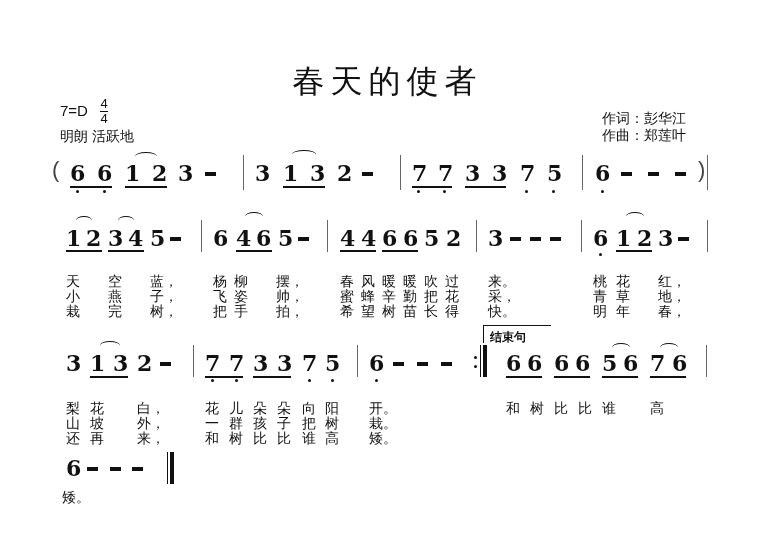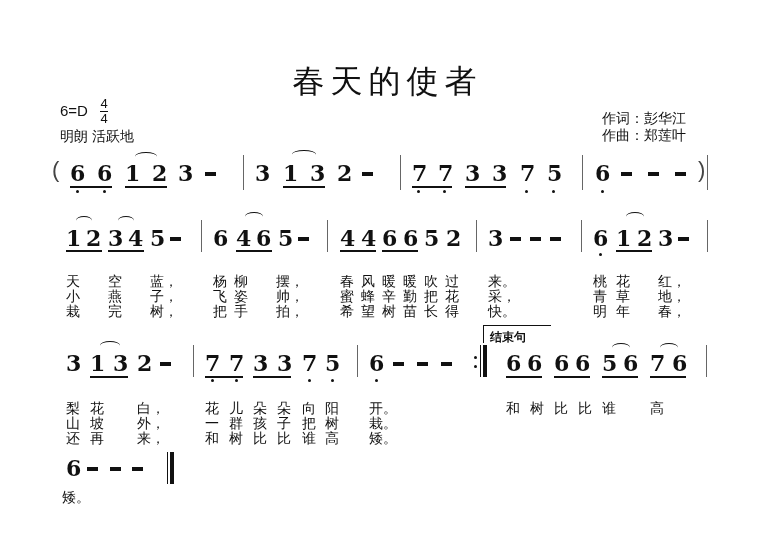--- a/index.html
+++ b/index.html
@@ -18,21 +18,21 @@
   .dot { position:absolute; width:3px; height:3px; background:#111; border-radius:50%; }
   .slur { position:absolute; border-top:1.5px solid #111; border-radius:50% 50% 0 0; height:8px; }
   .lyric { position:absolute; font-family:"DejaVu Sans", sans-serif; font-size:14px; line-height:15px; white-space:pre; }
   .paren { position:absolute; font-size:22px; font-family:"Liberation Sans", sans-serif; color:#444; }
   .endlabel { position:absolute; font-size:12px; font-weight:bold; font-family:"DejaVu Sans", sans-serif; }
 </style>
 </head>
 <body>
 
 <div class="abs title">春天的使者</div>
-<div class="abs key">6=D</div>
+<div class="abs key">7=D</div>
 <div class="frac">
   <div>4</div>
   <div class="bar"></div>
   <div>4</div>
 </div>
 <div class="abs tempo">明朗  活跃地</div>
 <div class="abs credits">
   <div>作词：彭华江</div>
   <div>作曲：郑莲叶</div>
 </div>

